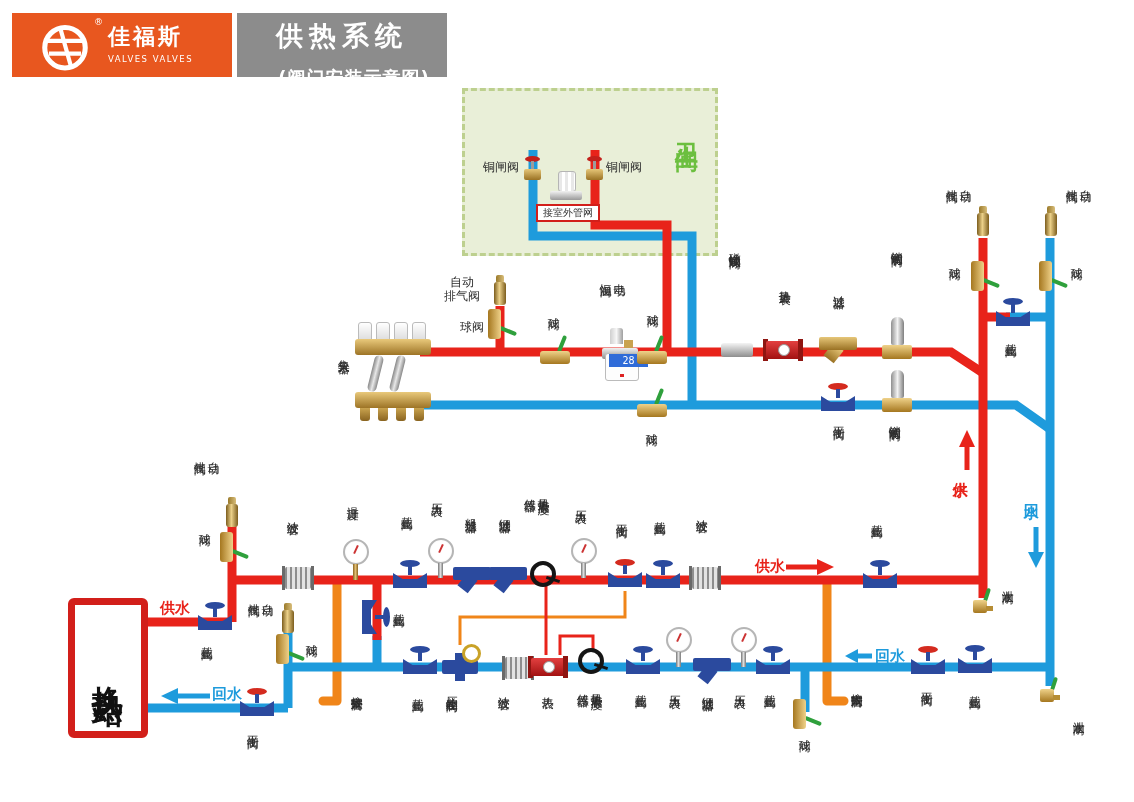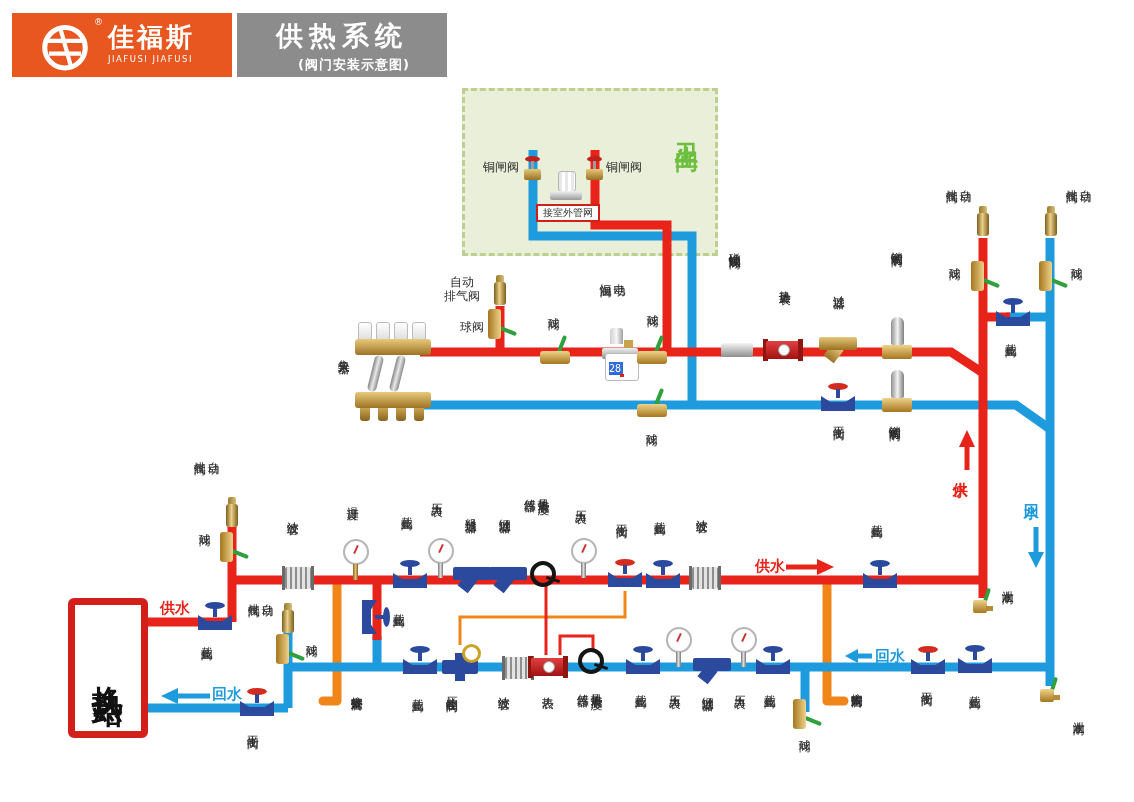--- a/index.html
+++ b/index.html
@@ -4,26 +4,26 @@
 <style>
   html,body{margin:0;padding:0;background:#fff;}
   #stage{position:relative;width:1134px;height:802px;background:#fff;overflow:hidden;
          font-family:"DejaVu Sans","Liberation Sans",sans-serif;}
   
   .logo-box{position:absolute;left:12px;top:13px;width:220px;height:64px;background:#e8571f;
             display:flex;align-items:center;padding:0;z-index:5;}
   .logo-mark{position:absolute;left:26px;top:6px;width:54px;height:54px;}
   .reg{position:absolute;left:82px;top:4px;color:#fff;font-size:9px;}
   .brand-text{position:absolute;left:96px;top:9px;color:#fff;}
-  .brand-name{font-size:26px;font-weight:bold;letter-spacing:3px;line-height:30px;}
+  .brand-name{font-size:22px;font-weight:bold;letter-spacing:3px;line-height:30px;}
   .brand-sub{font-size:8.5px;letter-spacing:1.5px;margin-top:2px;}
   .title-box{position:absolute;left:237px;top:13px;width:210px;height:64px;background:#8c8c8c;
              color:#fff;text-align:center;z-index:5;}
   .title-main{font-size:27px;font-weight:bold;letter-spacing:6px;margin-top:5px;}
-  .title-sub{font-size:13px;font-weight:bold;letter-spacing:1px;margin-top:2px;padding-left:24px;}
+  .title-sub{font-size:18px;font-weight:bold;letter-spacing:1px;margin-top:12px;padding-left:24px;}
   
   .bath-panel{position:absolute;left:462px;top:88px;width:256px;height:168px;background:#e9efd8;
               border:3px dashed #bdd08f;box-sizing:border-box;z-index:0;}
   .zone-label{position:absolute;left:672px;top:124px;writing-mode:vertical-rl;text-orientation:upright;
               font-weight:bold;font-size:23px;color:#6cbf3f;letter-spacing:3px;z-index:1;}
   .radiator-box{position:absolute;left:505px;top:112px;width:113px;height:41px;background:#fff;
                 border:5px solid #d21f1a;box-sizing:border-box;z-index:2;display:flex;
                 align-items:center;justify-content:center;font-size:25px;font-weight:bold;
                 color:#1a1a1a;letter-spacing:2px;}
   .thermo-box{position:absolute;left:536px;top:204px;width:64px;height:18px;background:#fff;
@@ -114,22 +114,22 @@
   .dev-dpcv .t{left:13px;top:4px;width:10px;height:9px;background:var(--vblue);}
   .dev-dpcv .bt{left:13px;top:23px;width:10px;height:9px;background:var(--vblue);}
   .dev-dpcv .loop{left:20px;top:-5px;width:13px;height:13px;border:3px solid #c9a227;border-radius:50%;}
   .dev-thermoelec{width:36px;height:32px;}
   .dev-thermoelec .b{left:0;top:20px;width:36px;height:11px;border-radius:2px;
       background:linear-gradient(180deg,#f0f0f0,#909090);}
   .dev-thermoelec .a{left:8px;top:0;width:13px;height:16px;border-radius:3px 3px 0 0;
       background:linear-gradient(90deg,#cfcfcf,#f6f6f6,#9f9f9f);}
   .dev-thermoelec .n{left:22px;top:12px;width:9px;height:8px;background:#c9a24f;}
   .dev-display{width:32px;height:26px;background:#fdfdfd;border:1px solid #bbb;border-radius:3px;}
-  .dev-display .scr{left:3px;top:8px;width:14px;height:13px;background:#2f6bd8;color:#fff;
-      font-size:10px;line-height:13px;
+  .dev-display .scr{left:3px;top:0;width:39px;height:13px;background:#2f6bd8;color:#fff;
+      font-size:10px;line-height:13px;text-align:center;
       font-family:"DejaVu Sans Mono","Liberation Mono",monospace;}
   .dev-display::after{content:"";position:absolute;left:14px;top:20px;width:4px;height:3px;background:#d22;}
   .dev-gatevalve{width:20px;height:28px;}
   .dev-gatevalve .w{left:2px;top:0;width:15px;height:6px;background:#c3201b;border-radius:50%;}
   .dev-gatevalve .s{left:8px;top:5px;width:3px;height:8px;background:#9c9c9c;}
   .dev-gatevalve .b{left:1px;top:13px;width:17px;height:11px;border-radius:2px;
       background:linear-gradient(180deg,#e6c678,#9a7224);}
   .dev-drain{width:22px;height:26px;}
   .dev-drain .b{left:2px;top:10px;width:14px;height:13px;border-radius:2px;
       background:linear-gradient(180deg,#efd28a,#a5771f);}
@@ -165,21 +165,21 @@
 
   <div class="logo-box">
     <svg class="logo-mark" viewBox="0 0 64 64">
       <circle cx="32" cy="34" r="24" fill="none" stroke="#fff" stroke-width="6"></circle>
       <path d="M8 26 H56 M13 41 H51" stroke="#fff" stroke-width="5" fill="none"></path>
       <path d="M27 13 L39 56" stroke="#fff" stroke-width="5" fill="none"></path>
     </svg>
     <span class="reg">®</span>
     <div class="brand-text">
       <div class="brand-name">佳福斯</div>
-      <div class="brand-sub">JIAFUSI JIAFUSI</div>
+      <div class="brand-sub">VALVES VALVES</div>
     </div>
   </div>
   <div class="title-box">
     <div class="title-main">供热系统</div>
     <div class="title-sub">(阀门安装示意图)</div>
   </div>
 
   <div class="bath-panel"></div>
   <div class="zone-label">卫生间</div>
   <div class="thermo-box">接室外管网</div>

